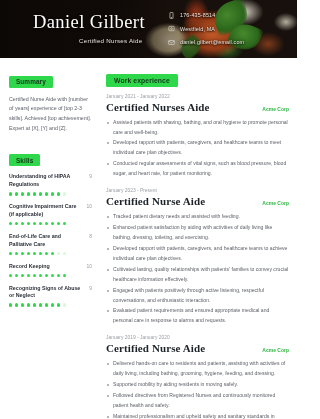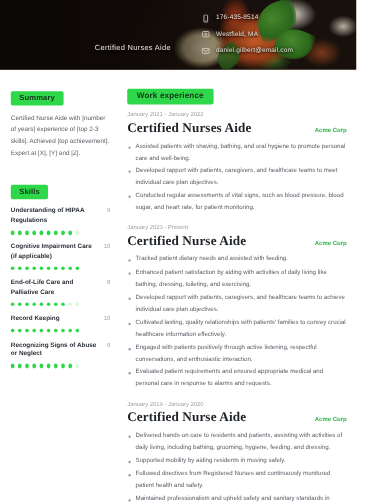--- a/index.html
+++ b/index.html
@@ -131,20 +131,21 @@
 <div class="page">
 
   <div class="header">
     <div class="hero-photo">
       <div class="hero-leaf leaf-a"></div>
       <div class="hero-leaf leaf-b"></div>
       <div class="hero-leaf leaf-c"></div>
     </div>
     <div class="hero-shade"></div>
     <div class="header-inner">
+      <div class="name">Daniel Gilbert</div>
       <div class="job-title">Certified Nurses Aide</div>
       <div class="contacts">
 
         <div class="contact-row">
           <span class="contact-ico">
             <svg width="7" height="7" viewBox="0 0 16 16" fill="none" stroke="currentColor" stroke-width="1.6">
               <rect x="4.5" y="1" width="7" height="14" rx="1.4"></rect>
                 <line x1="6.8" y1="12.6" x2="9.2" y2="12.6"></line>
             </svg>
           </span>

